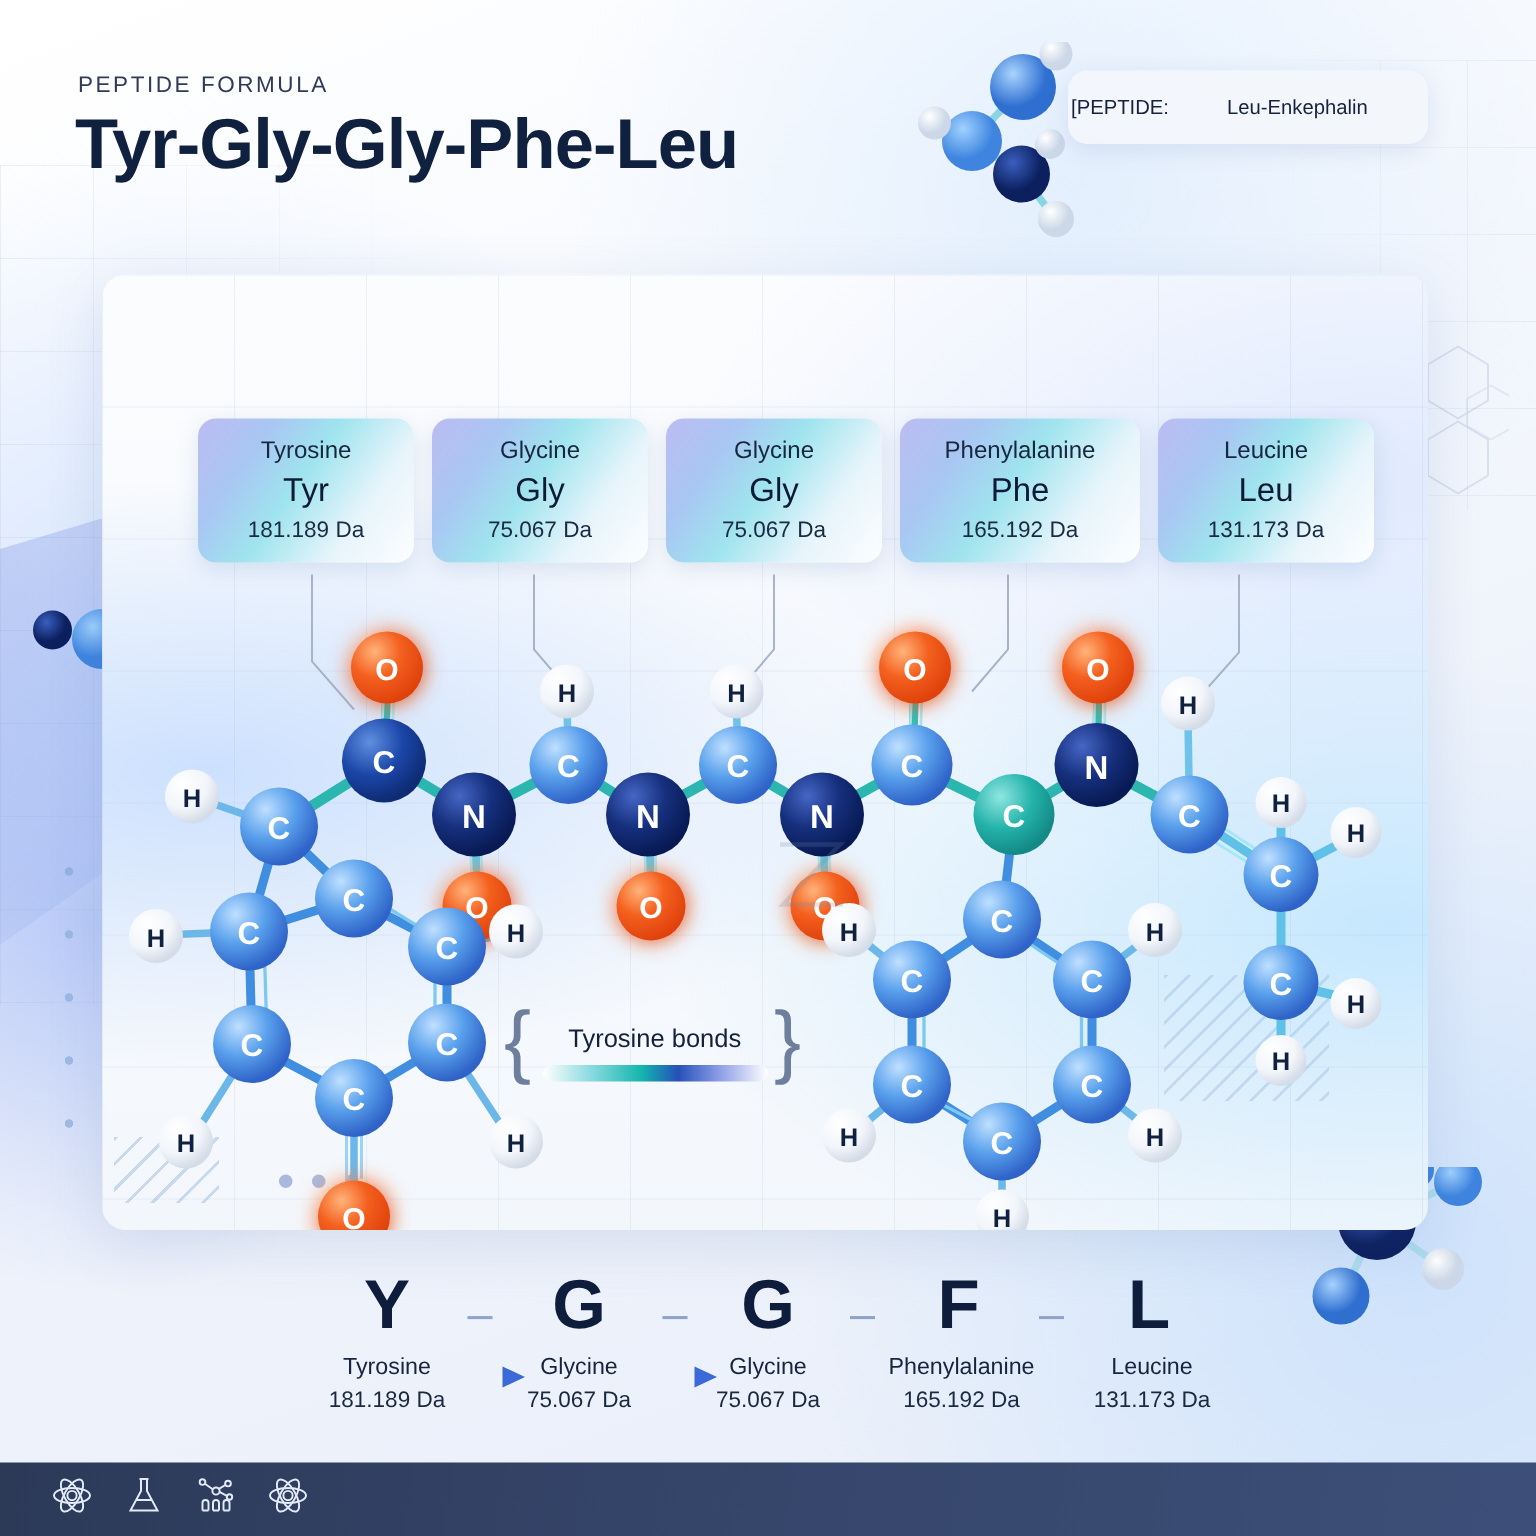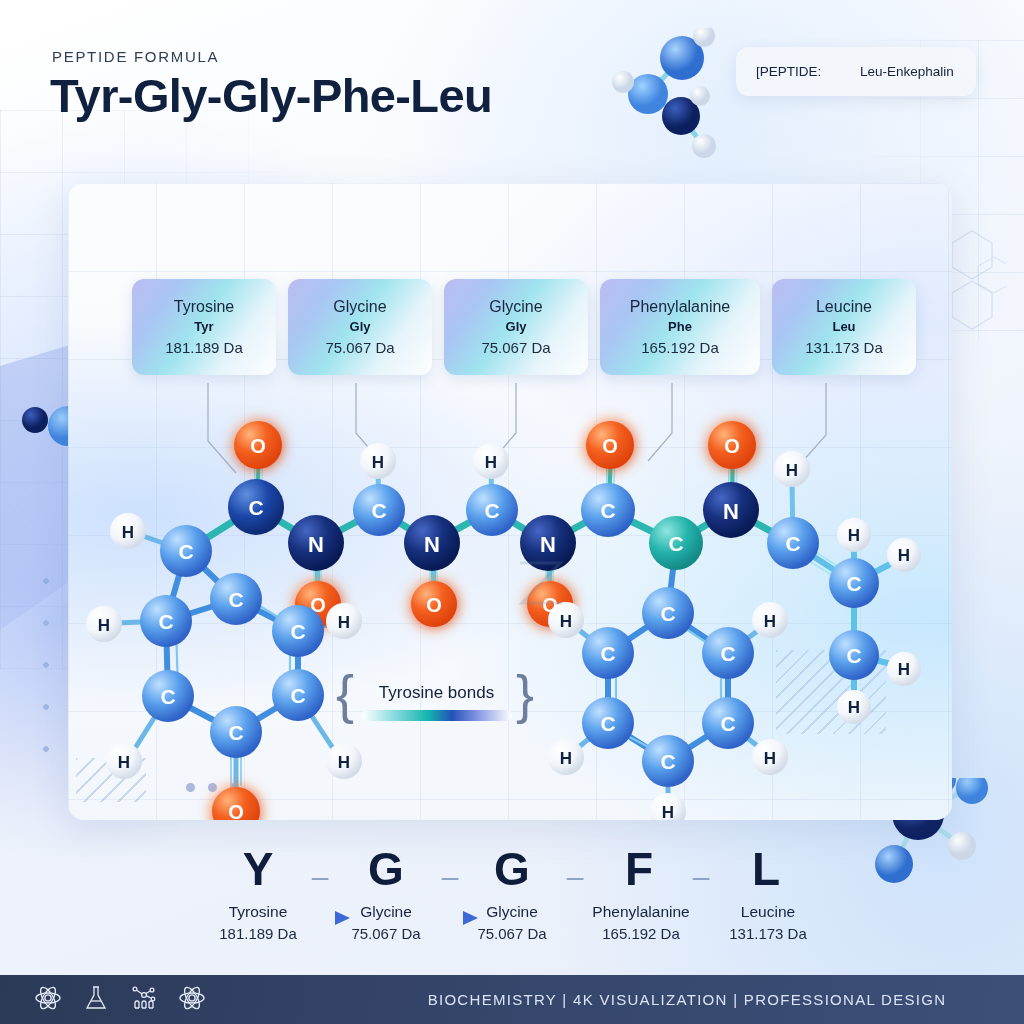--- a/index.html
+++ b/index.html
@@ -58,24 +58,24 @@
     font-size:15px;letter-spacing:1.7px;color:#2f3c55;font-weight:400;
   }
   .formula-title{
     position:absolute;left:50px;top:68px;
     font-size:47px;font-weight:bold;color:#10203f;letter-spacing:-.6px;
     white-space:nowrap;
   }
 
   
   .info-card{
-    position:absolute;left:736px;top:47px;width:240px;
+    position:absolute;left:712px;top:47px;width:240px;
     background:rgba(243,246,252,.93);
     border-radius:13px;
-    padding:13px 14px 13px 20px;
+    padding:13px 14px 13px 2px;
     box-shadow:0 4px 16px rgba(60,90,150,.12);
     box-sizing:border-box;
   }
   .info-row{display:flex;font-size:13.5px;color:#14223c;line-height:1.72;white-space:nowrap;}
   .info-key{width:104px;flex:none;}
   .info-val{}
 
   
   .panel{
     position:absolute;left:68px;top:183px;width:884px;height:637px;
@@ -130,21 +130,21 @@
   .cards{position:absolute;left:64px;top:96px;width:784px;display:flex;justify-content:space-between;}
   .aa-card{
     width:144px;height:96px;border-radius:12px;
     background:linear-gradient(125deg,#bcbcf2 0%,#a9c6f3 24%,#9fe4ee 46%,#e6f4fb 72%,#fdfeff 100%);
     box-shadow:0 4px 14px rgba(90,125,180,.18);
     display:flex;flex-direction:column;align-items:center;justify-content:center;
     box-sizing:border-box;
   }
   .aa-card.w-wide{width:160px;}
   .aa-name{font-size:16px;color:#18263f;line-height:1.35;}
-  .aa-abbr{font-size:13px;font-weight:bold;color:#0d1b36;line-height:1.45;}
+  .aa-abbr{font-size:22px;font-weight:normal;color:#0d1b36;line-height:1.45;}
   .aa-mass{font-size:15px;color:#1b2942;line-height:1.4;}
 
   
   .connectors{position:absolute;left:0;top:0;width:884px;height:637px;pointer-events:none;}
 
   
   .mol{position:absolute;left:0;top:0;width:884px;height:637px;}
 
   
   .legend{
@@ -712,16 +712,15 @@
       </span>
       <span>
         <svg width="28" height="28" viewBox="0 0 28 28" fill="none" stroke="#e3eaf8" stroke-width="1.3">
           <circle cx="14" cy="14" r="3.1"></circle>
           <ellipse cx="14" cy="14" rx="12" ry="5"></ellipse>
           <ellipse cx="14" cy="14" rx="12" ry="5" transform="rotate(60 14 14)"></ellipse>
           <ellipse cx="14" cy="14" rx="12" ry="5" transform="rotate(120 14 14)"></ellipse>
         </svg>
       </span>
     </div>
-    <div class="footer-text">BIOCHEMISTRY  |  4K VISUALIZATION  |  PROFESSIONAL DESIGN</div>
   </div>
 
 </div>
 
 </body></html>

